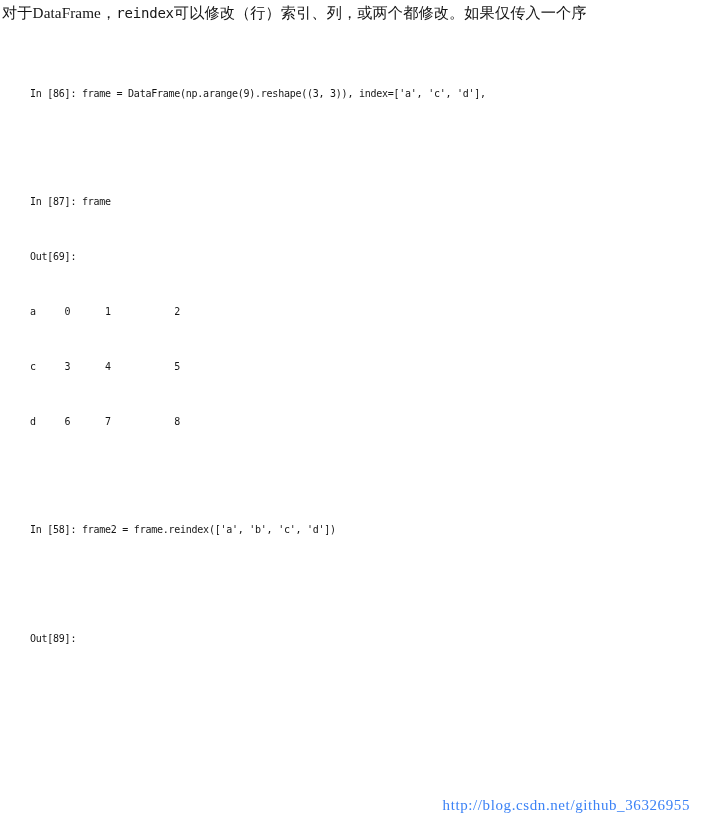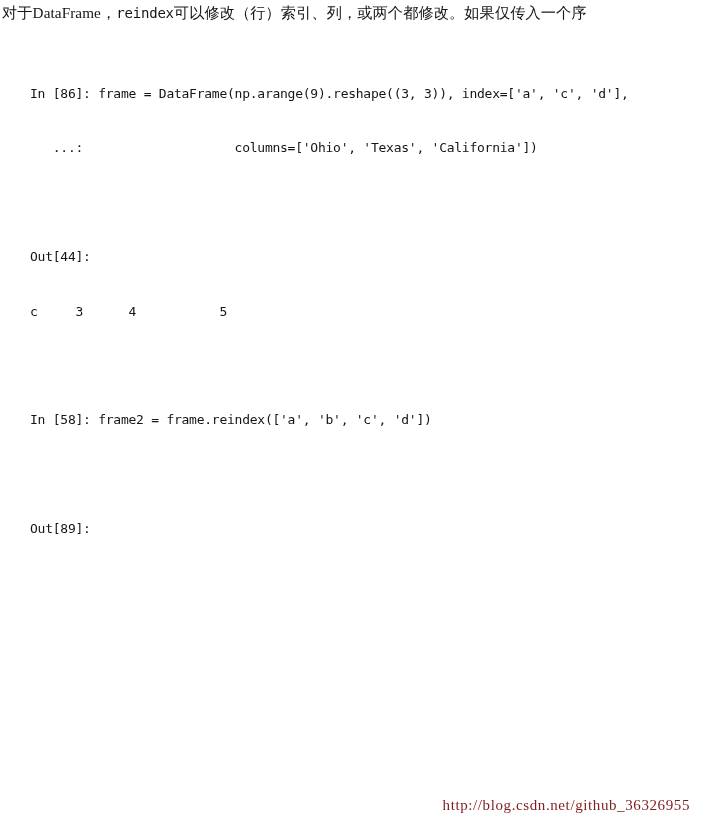--- a/index.html
+++ b/index.html
@@ -40,21 +40,21 @@
   }
   .prose .mono-inline {
     font-family: "DejaVu Sans Mono", "Liberation Mono", monospace;
     font-size: 14px;
     letter-spacing: -0.2px;
   }
 
   
   .code-block {
     font-family: "DejaVu Sans Mono", "Liberation Mono", monospace;
-    font-size: 13px;
+    font-size: 10px;
     line-height: 18.3px;
     color: #151515;
     white-space: pre;
     margin: 0;
     padding-left: 30px;
     letter-spacing: -0.25px;
     font-weight: 400;
   }
   .code-line {
     white-space: pre;
@@ -64,44 +64,46 @@
   .gap-lg  { height: 22px; }
 
   
   .watermark {
     position: absolute;
     right: 14px;
     bottom: 12px;
     font-family: "Liberation Serif", "DejaVu Serif", serif;
     font-size: 15px;
     letter-spacing: 0.6px;
-    color: #7f1d1d;
+    color: #3b82f6;
     user-select: none;
     white-space: nowrap;
   }
 </style>
 </head>
 <body>
 
 <div class="page">
 
   <p class="prose"><span>对于DataFrame，</span><span class="mono-inline">reindex</span><span>可以修改（行）索引、列，或两个都修改。如果仅传入一个序</span><br></p>
 
   <div class="gap-lg"></div>
 
   <div class="code-block">
     <div class="code-line">In [86]: frame = DataFrame(np.arange(9).reshape((3, 3)), index=['a', 'c', 'd'],</div>
-    <div class="code-line">   ...:                    columns=['Ohio', 'Texas', 'California'])</div>
   </div>
 
   <div class="gap-md"></div>
 
   <div class="code-block">
-    <div class="code-line">Out[44]:</div>
+    <div class="code-line">In [87]: frame</div>
+    <div class="code-line">Out[69]:</div>
+    <div class="code-line">a     0      1           2</div>
     <div class="code-line">c     3      4           5</div>
+    <div class="code-line">d     6      7           8</div>
   </div>
 
   <div class="gap-md"></div>
 
   <div class="code-block">
     <div class="code-line">In [58]: frame2 = frame.reindex(['a', 'b', 'c', 'd'])</div>
   </div>
 
   <div class="gap-md"></div>
 

